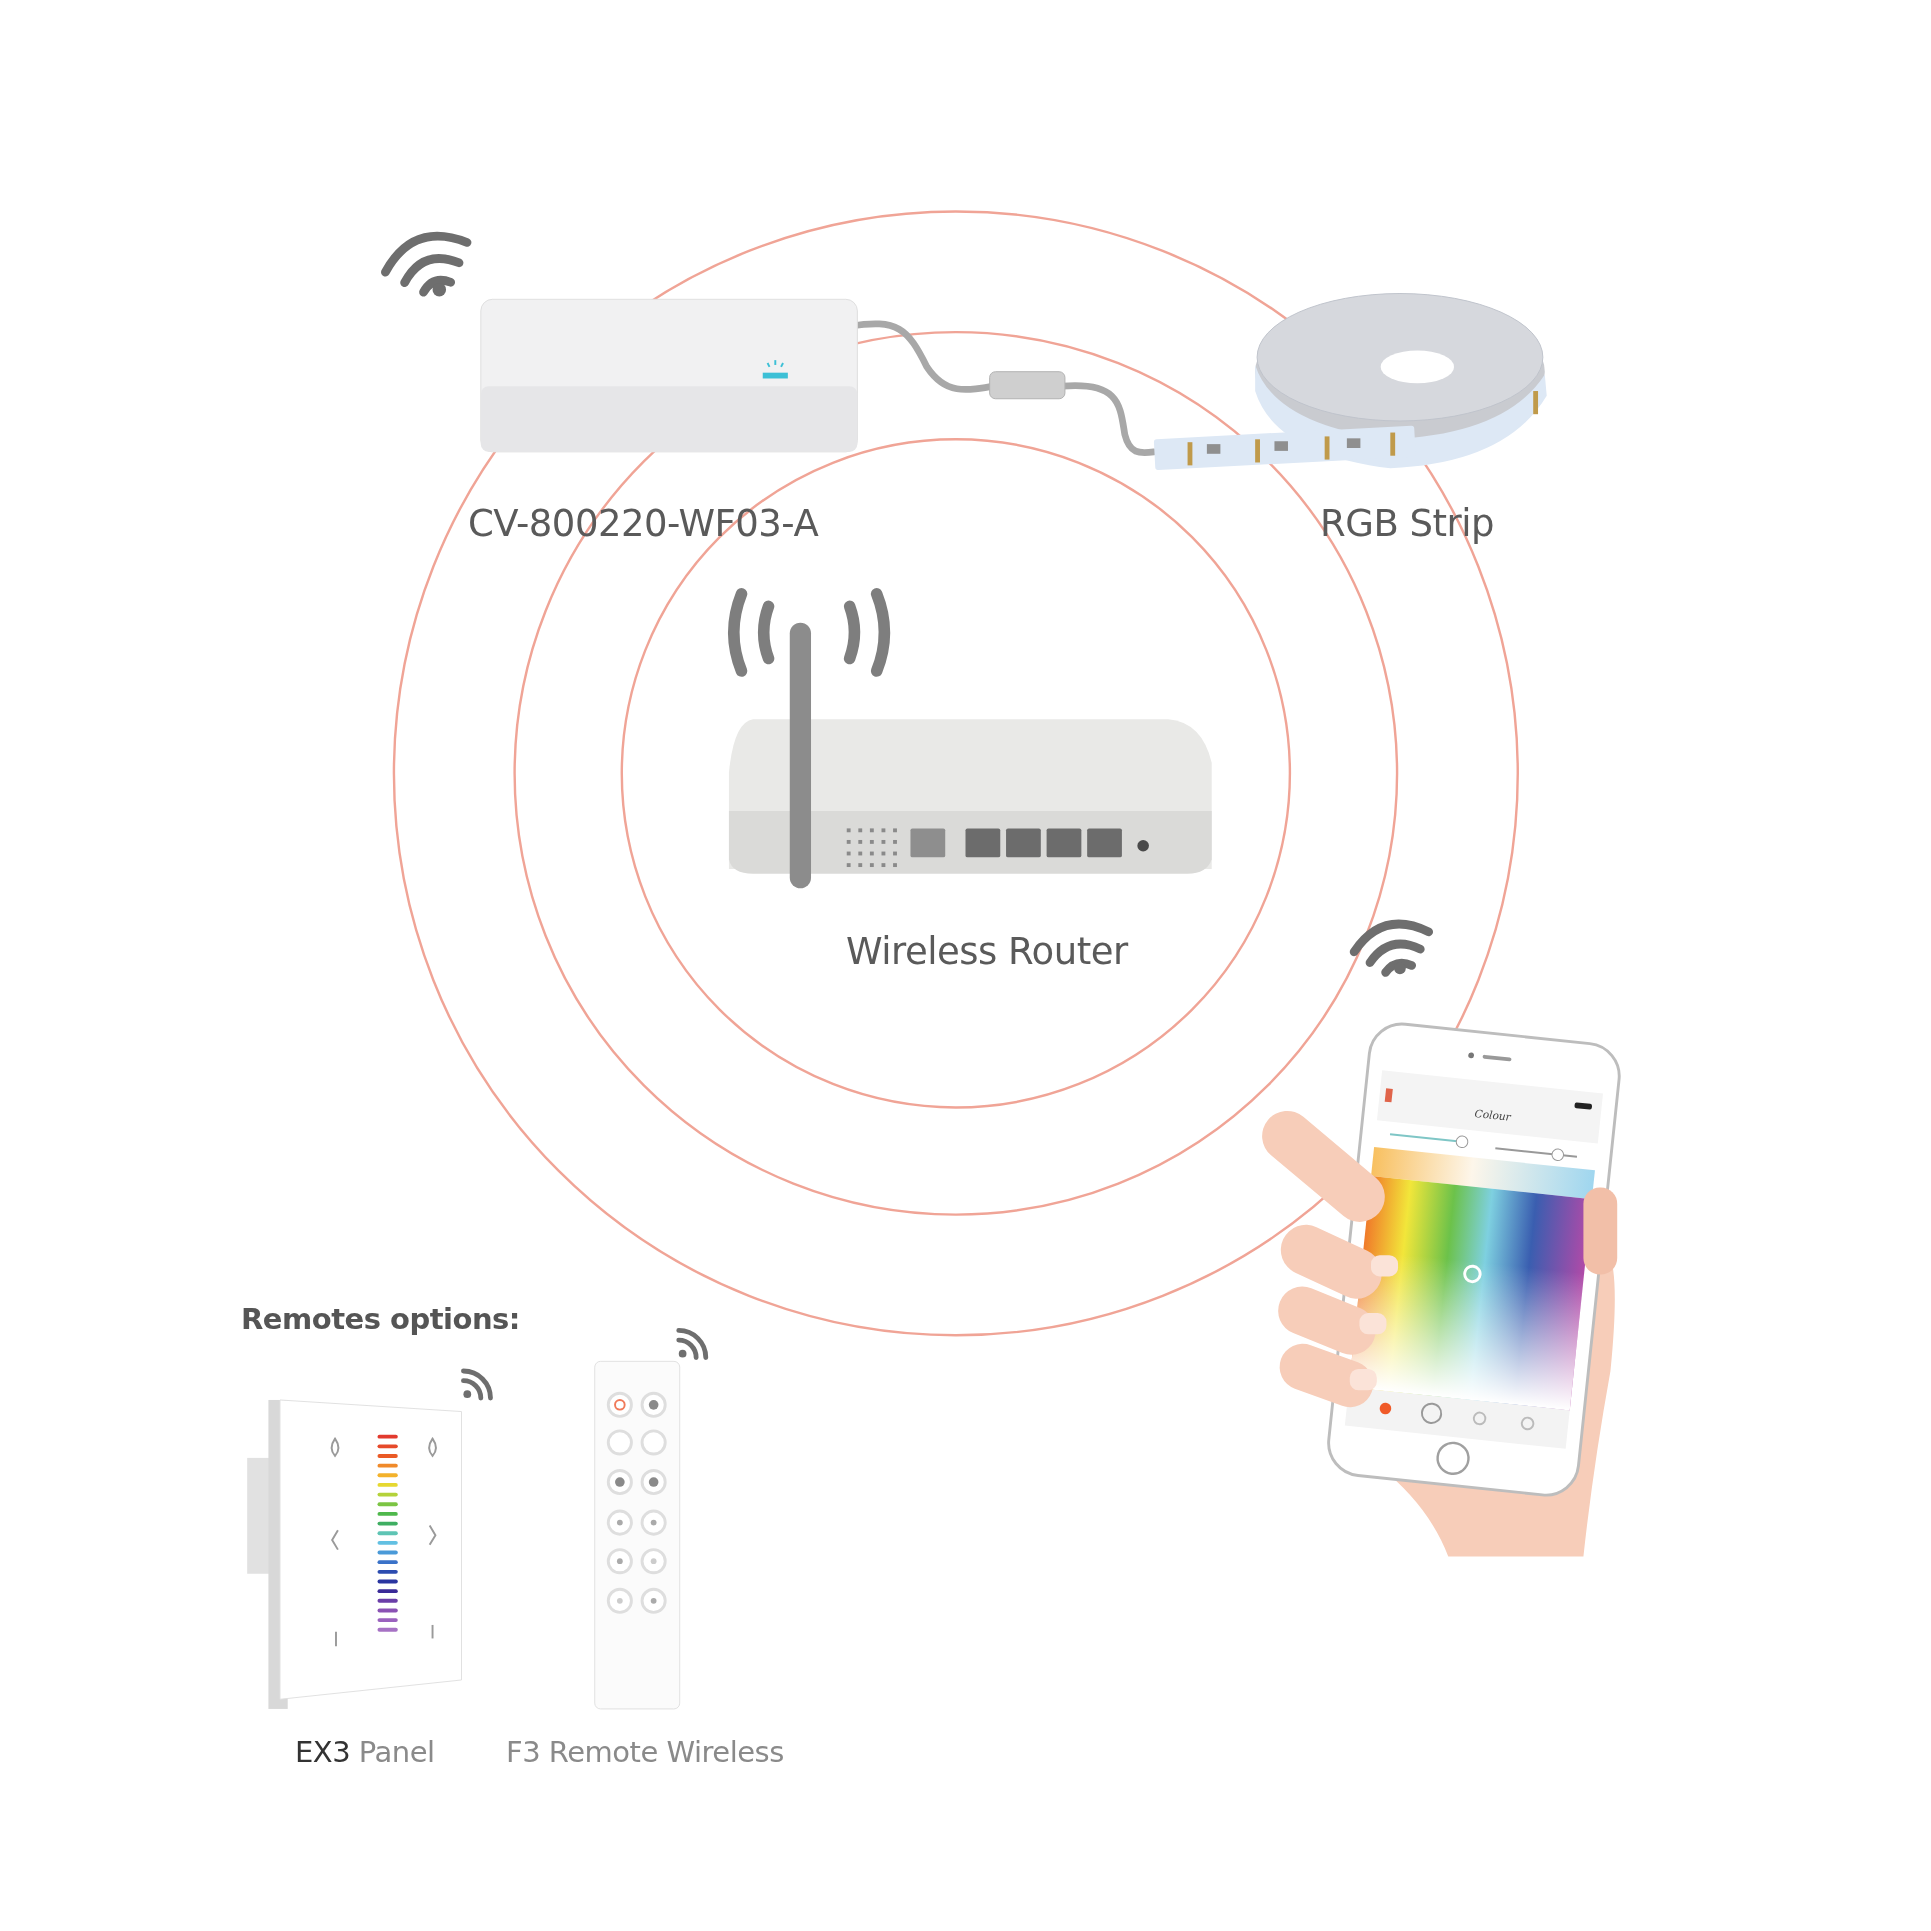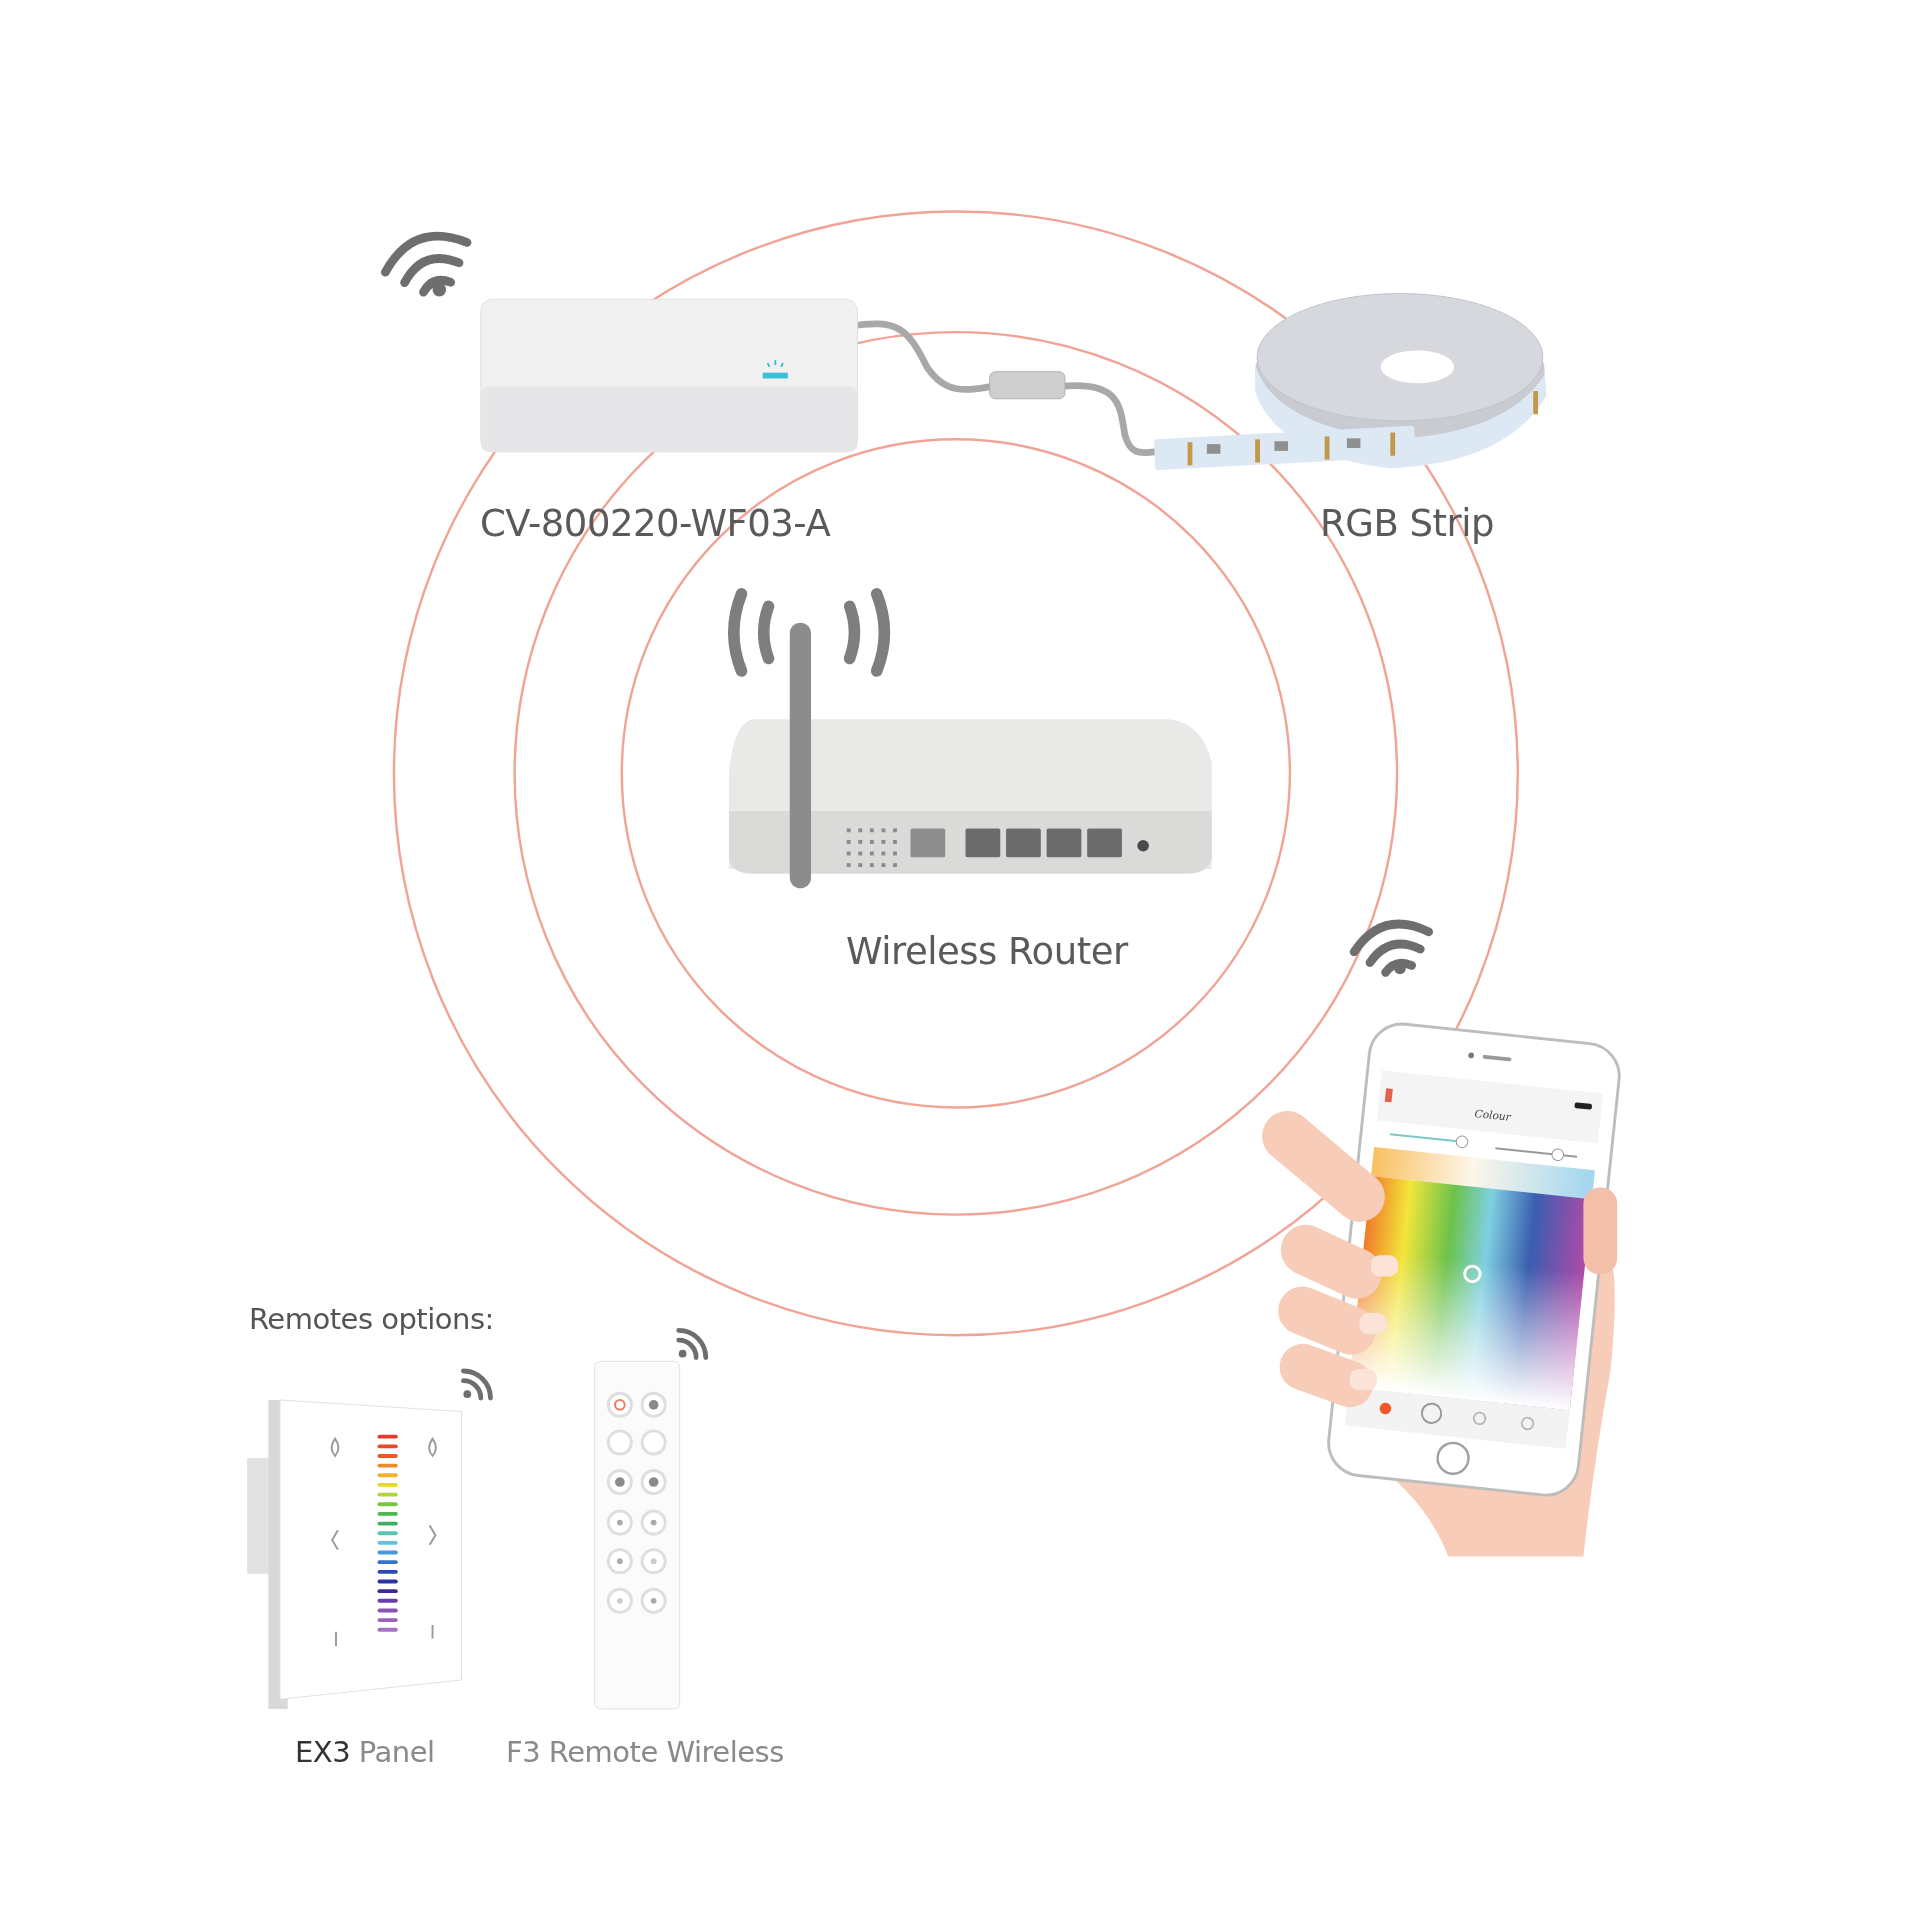--- a/index.html
+++ b/index.html
@@ -242,21 +242,21 @@
   <circle cx="642" cy="1535" r="5" fill="#8a8a8a"></circle>
     <circle cx="677" cy="1535" r="5" fill="#8a8a8a"></circle>
   <circle cx="642" cy="1577" r="3" fill="#aaa"></circle>
     <circle cx="677" cy="1577" r="3" fill="#aaa"></circle>
   <circle cx="642" cy="1617" r="3" fill="#aaa"></circle>
     <circle cx="677" cy="1617" r="3" fill="#ccc"></circle>
   <circle cx="642" cy="1658" r="3" fill="#ccc"></circle>
     <circle cx="677" cy="1658" r="3" fill="#aaa"></circle>
 </svg>
 
-<div class="label" style="left:468px; top:502px; font-size:37px;margin-left:12px;">CV-800220-WF03-A</div>
+<div class="label" style="left:468px; top:502px; font-size:37px;">CV-800220-WF03-A</div>
 <div class="label" style="left:1308px; top:502px; font-size:37px;margin-left:12px;">RGB Strip</div>
 <div class="label" style="left:846px; top:930px; font-size:37px;">Wireless Router</div>
-<div class="label" style="left:249px; top:1302px; font-size:29px; color:#555;">Remotes options:</div>
+<div class="label" style="left:241px; top:1302px; font-size:29px; color:#555;font-weight:bold;">Remotes options:</div>
 <div class="label" style="left:295px; top:1735px; font-size:29px; color:#666;">
   <span style="color:#333;">EX3</span><span style="color:#8a8a8a;text-align:center;"> Panel</span>
 </div>
 <div class="label" style="left:506px; top:1735px; font-size:29px; color:#8a8a8a;">F3 Remote Wireless</div>
 
 
 </body></html>

